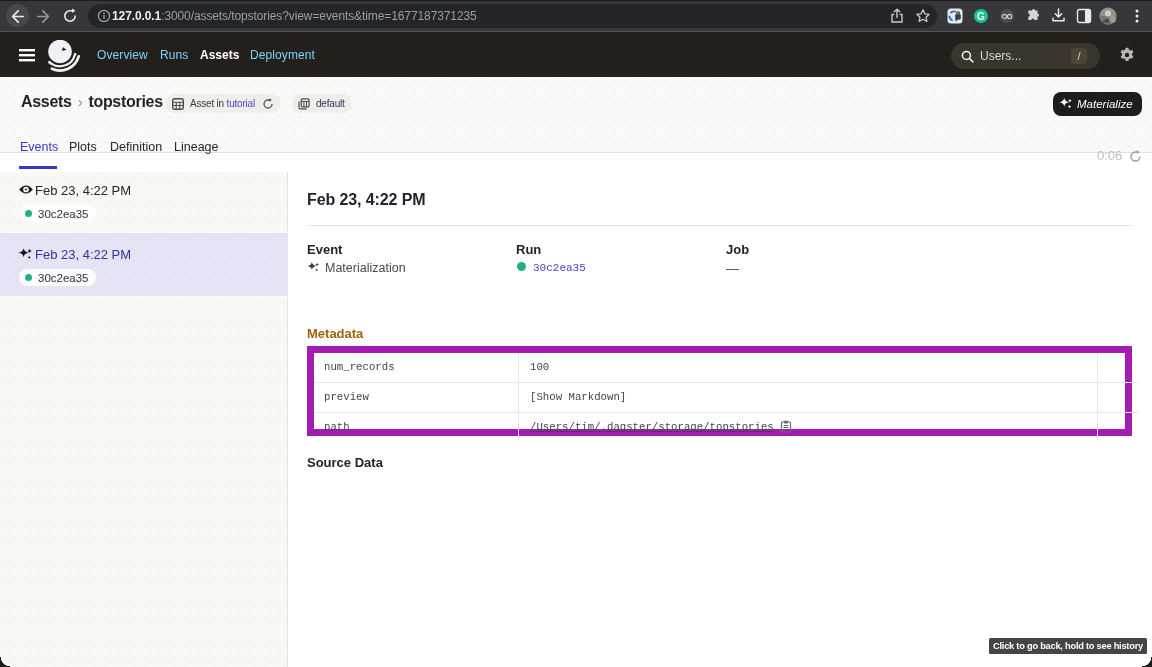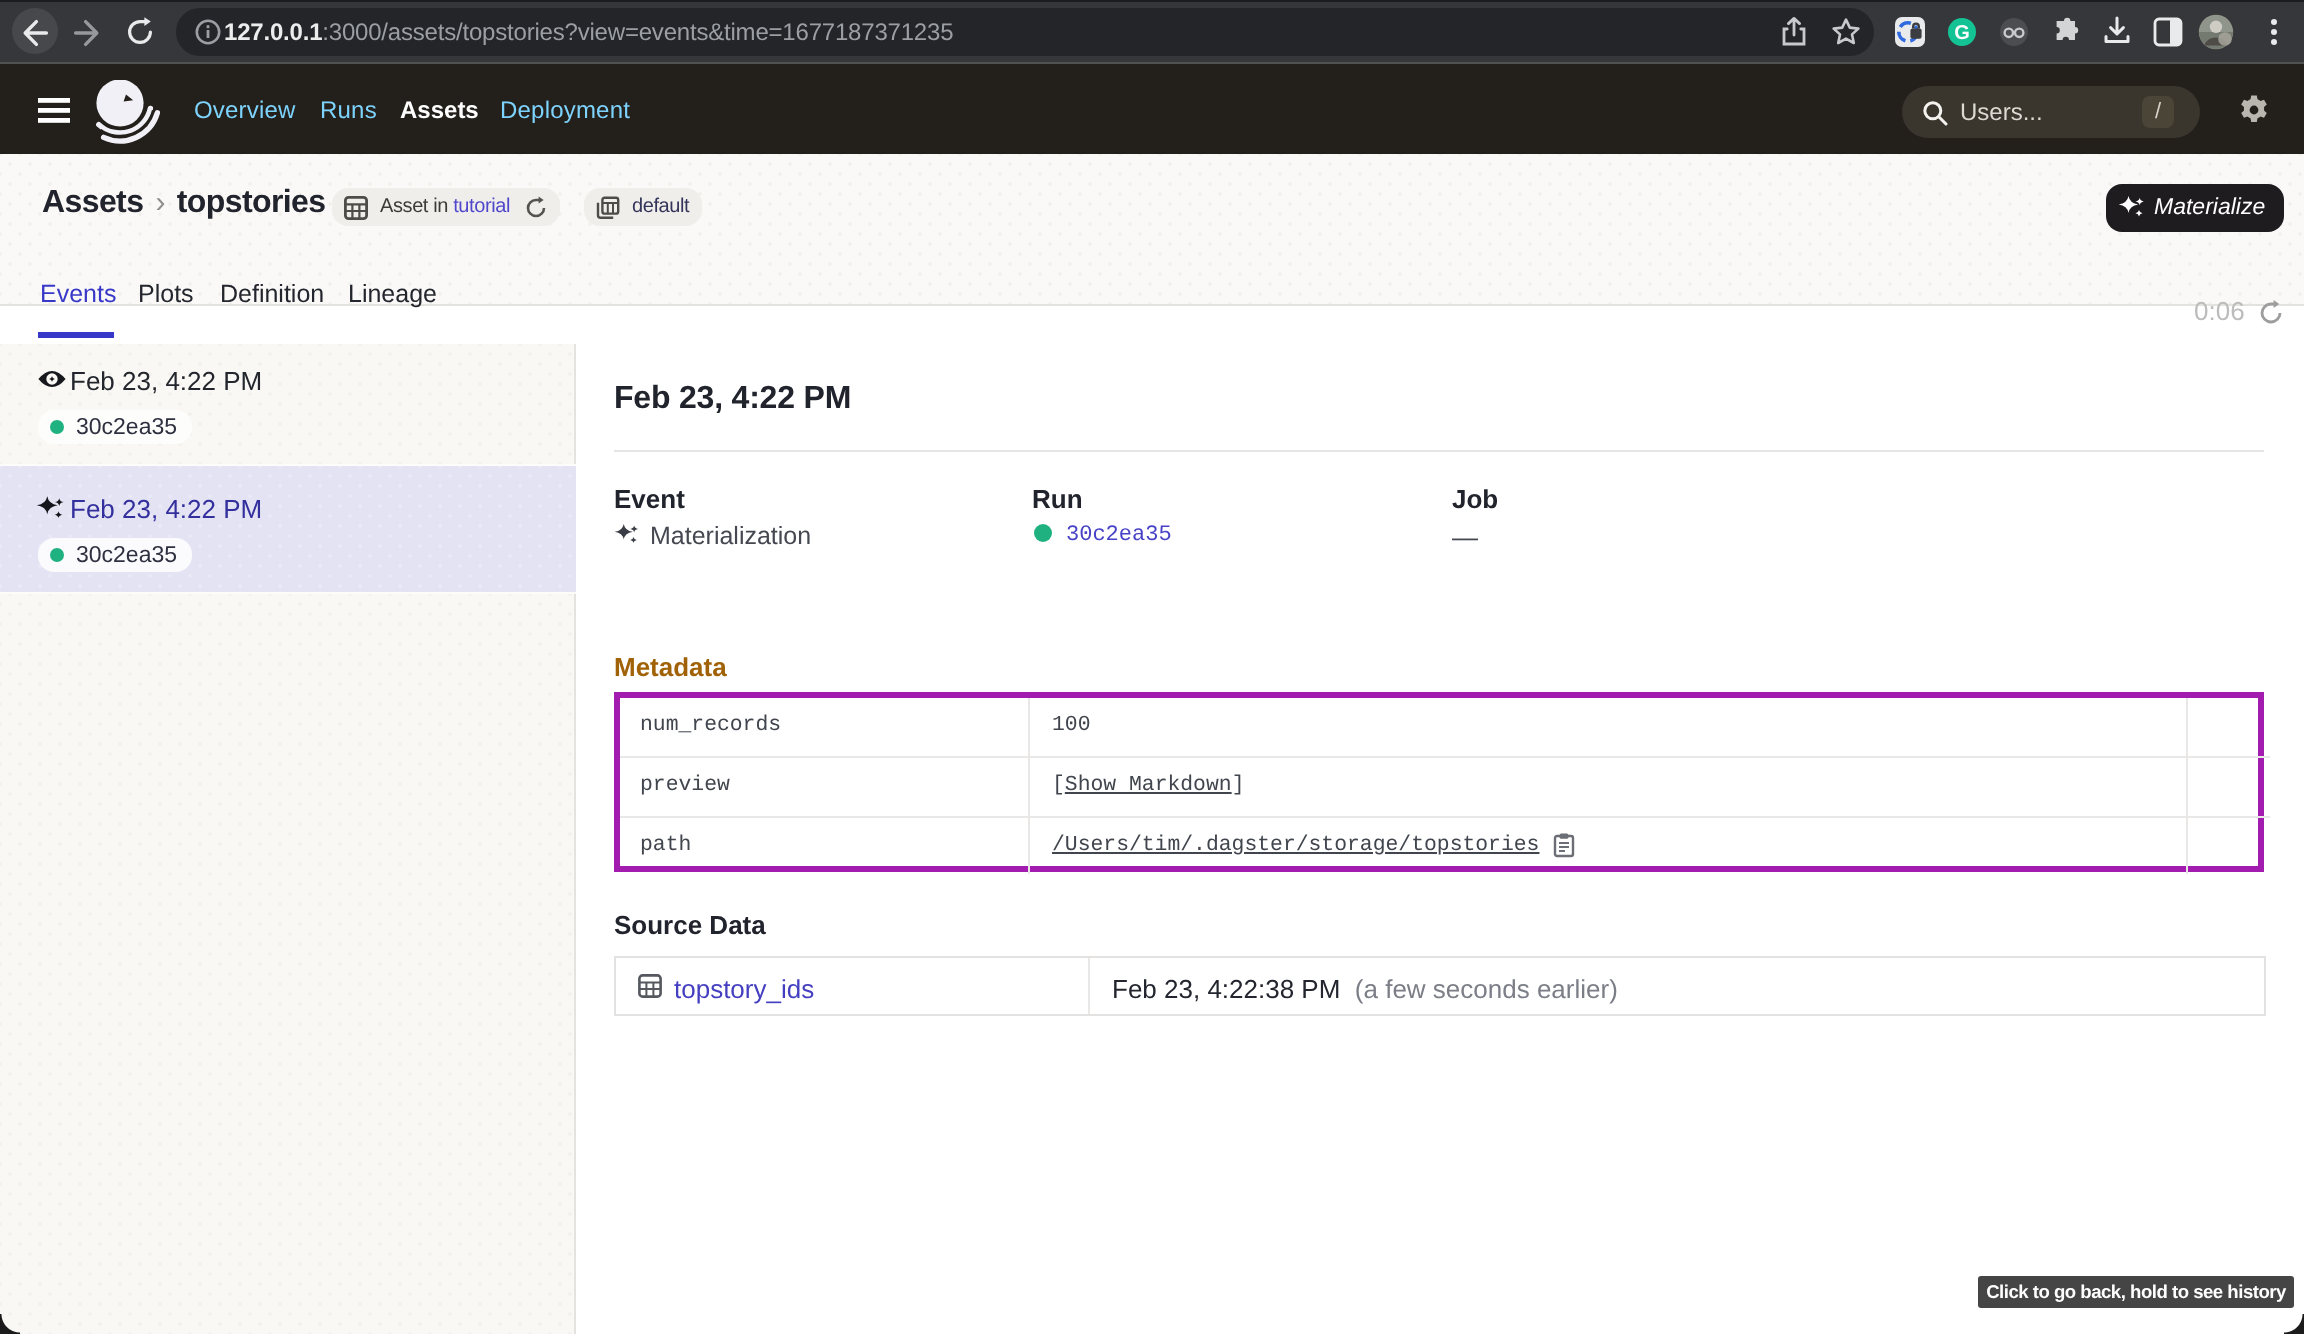--- a/index.html
+++ b/index.html
@@ -251,46 +251,37 @@
     <path d="M6 1.2 Q6.7 5.3 11.6 6 Q6.7 6.7 6 10.8 Q5.3 6.7 0.4 6 Q5.3 5.3 6 1.2 Z" fill="#3a3d45"></path>
     <path d="M12.4 2.2 Q12.7 4 14.8 4.3 Q12.7 4.6 12.4 6.4 Q12.1 4.6 10 4.3 Q12.1 4 12.4 2.2 Z" fill="#3a3d45"></path>
     <path d="M12 9.2 Q12.25 10.7 14 11 Q12.25 11.3 12 12.8 Q11.75 11.3 10 11 Q11.75 10.7 12 9.2 Z" fill="#3a3d45"></path>
   </svg>
   <div class="abs" style="left:36px;top:89px;font-size:12.5px;color:#454850">Materialization</div>
   <div class="abs" style="left:228px;top:90px;width:9px;height:9px;border-radius:50%;background:#20b181"></div>
   <div class="abs mono" style="left:244px;top:90px;color:#4742c6;font-size:11px">30c2ea35</div>
   <div class="abs" style="left:437px;top:89px;font-size:13px;color:#454850">—</div>
 
   <div class="abs" style="left:18px;top:154px;font-size:13px;font-weight:700;color:#a16207">Metadata</div>
-  <div class="abs" style="left:18px;top:174px;width:825px;height:90px;border:3px solid #a21caf">
+  <div class="abs" style="left:18px;top:174px;width:825px;height:90px;border:7px solid #a21caf">
     <div class="abs" style="left:0;top:29px;width:825px;height:1px;background:#eae8e6"></div>
     <div class="abs" style="left:0;top:59px;width:825px;height:1px;background:#eae8e6"></div>
     <div class="abs" style="left:204px;top:0;width:1px;height:88px;background:#eae8e6"></div>
     <div class="abs" style="left:783px;top:0;width:1px;height:88px;background:#eae8e6"></div>
     <div class="abs mono" style="left:10px;top:8px">num_records</div>
     <div class="abs mono" style="left:10px;top:38px">preview</div>
     <div class="abs mono" style="left:10px;top:68px">path</div>
     <div class="abs mono" style="left:216px;top:8px">100</div>
-    <div class="abs mono" style="left:216px;top:38px">[<span style="text-decoration:underline">Show Markdown</span>]</div>
+    <div class="abs mono" style="left:216px;top:38px">[<span style="">Show Markdown</span>]</div>
     <div class="abs mono" style="left:216px;top:68px"><span style="text-decoration:underline">/Users/tim/.dagster/storage/topstories</span></div>
     <svg class="abs" style="left:466px;top:67px" width="12" height="13" viewBox="0 0 12 13">
       <rect x="1.5" y="2" width="9" height="10" rx="1" stroke="#6b6e74" stroke-width="1.2" fill="none"></rect>
       <rect x="3.8" y="0.8" width="4.4" height="2.6" rx="0.8" fill="#6b6e74"></rect>
       <path d="M3.5 5.5 H8.5 M3.5 7.5 H8.5 M3.5 9.5 H6.5" stroke="#6b6e74" stroke-width="1"></path>
     </svg>
   </div>
 
   <div class="abs" style="left:18px;top:283px;font-size:13px;font-weight:700;color:#21242c">Source Data</div>
-  <div class="abs" style="left:18px;top:306px;width:826px;height:30px;border:1px solid #e4e2e0">
-    <div class="abs" style="left:236px;top:0;width:1px;height:28px;background:#eae8e6"></div>
-    <svg class="abs" style="left:11px;top:8px" width="12" height="12" viewBox="0 0 12 12">
-      <rect x="0.7" y="0.7" width="10.6" height="10.6" rx="1.6" stroke="#55585e" stroke-width="1.3" fill="none"></rect>
-      <path d="M1 4.2 H11 M1 7.5 H11 M4.2 4 V11 M7.7 4 V11" stroke="#55585e" stroke-width="1"></path>
-    </svg>
-    <div class="abs" style="left:29px;top:8px;font-size:13px;color:#443fc0">topstory_ids</div>
-    <div class="abs" style="left:248px;top:8px;font-size:13px;color:#23262e">Feb 23, 4:22:38 PM&nbsp; <span style="color:#7b7e86">(a few seconds earlier)</span></div>
-  </div>
 </div>
 
 <div class="abs" style="left:989px;top:638px;width:158px;height:16px;background:#454545;border-radius:1.5px;color:#fff;font-size:9.3px;font-weight:700;letter-spacing:-0.25px;text-align:center;line-height:16px">Click to go back, hold to see history</div>
 
 <div class="abs" style="left:0;top:657px;width:10px;height:10px;background:radial-gradient(circle at 10px 0px, transparent 9px, #1b1b1b 9.5px)"></div>
 <div class="abs" style="left:1142px;top:657px;width:10px;height:10px;background:radial-gradient(circle at 0px 0px, transparent 9px, #1b1b1b 9.5px)"></div>
 
 </body></html>

